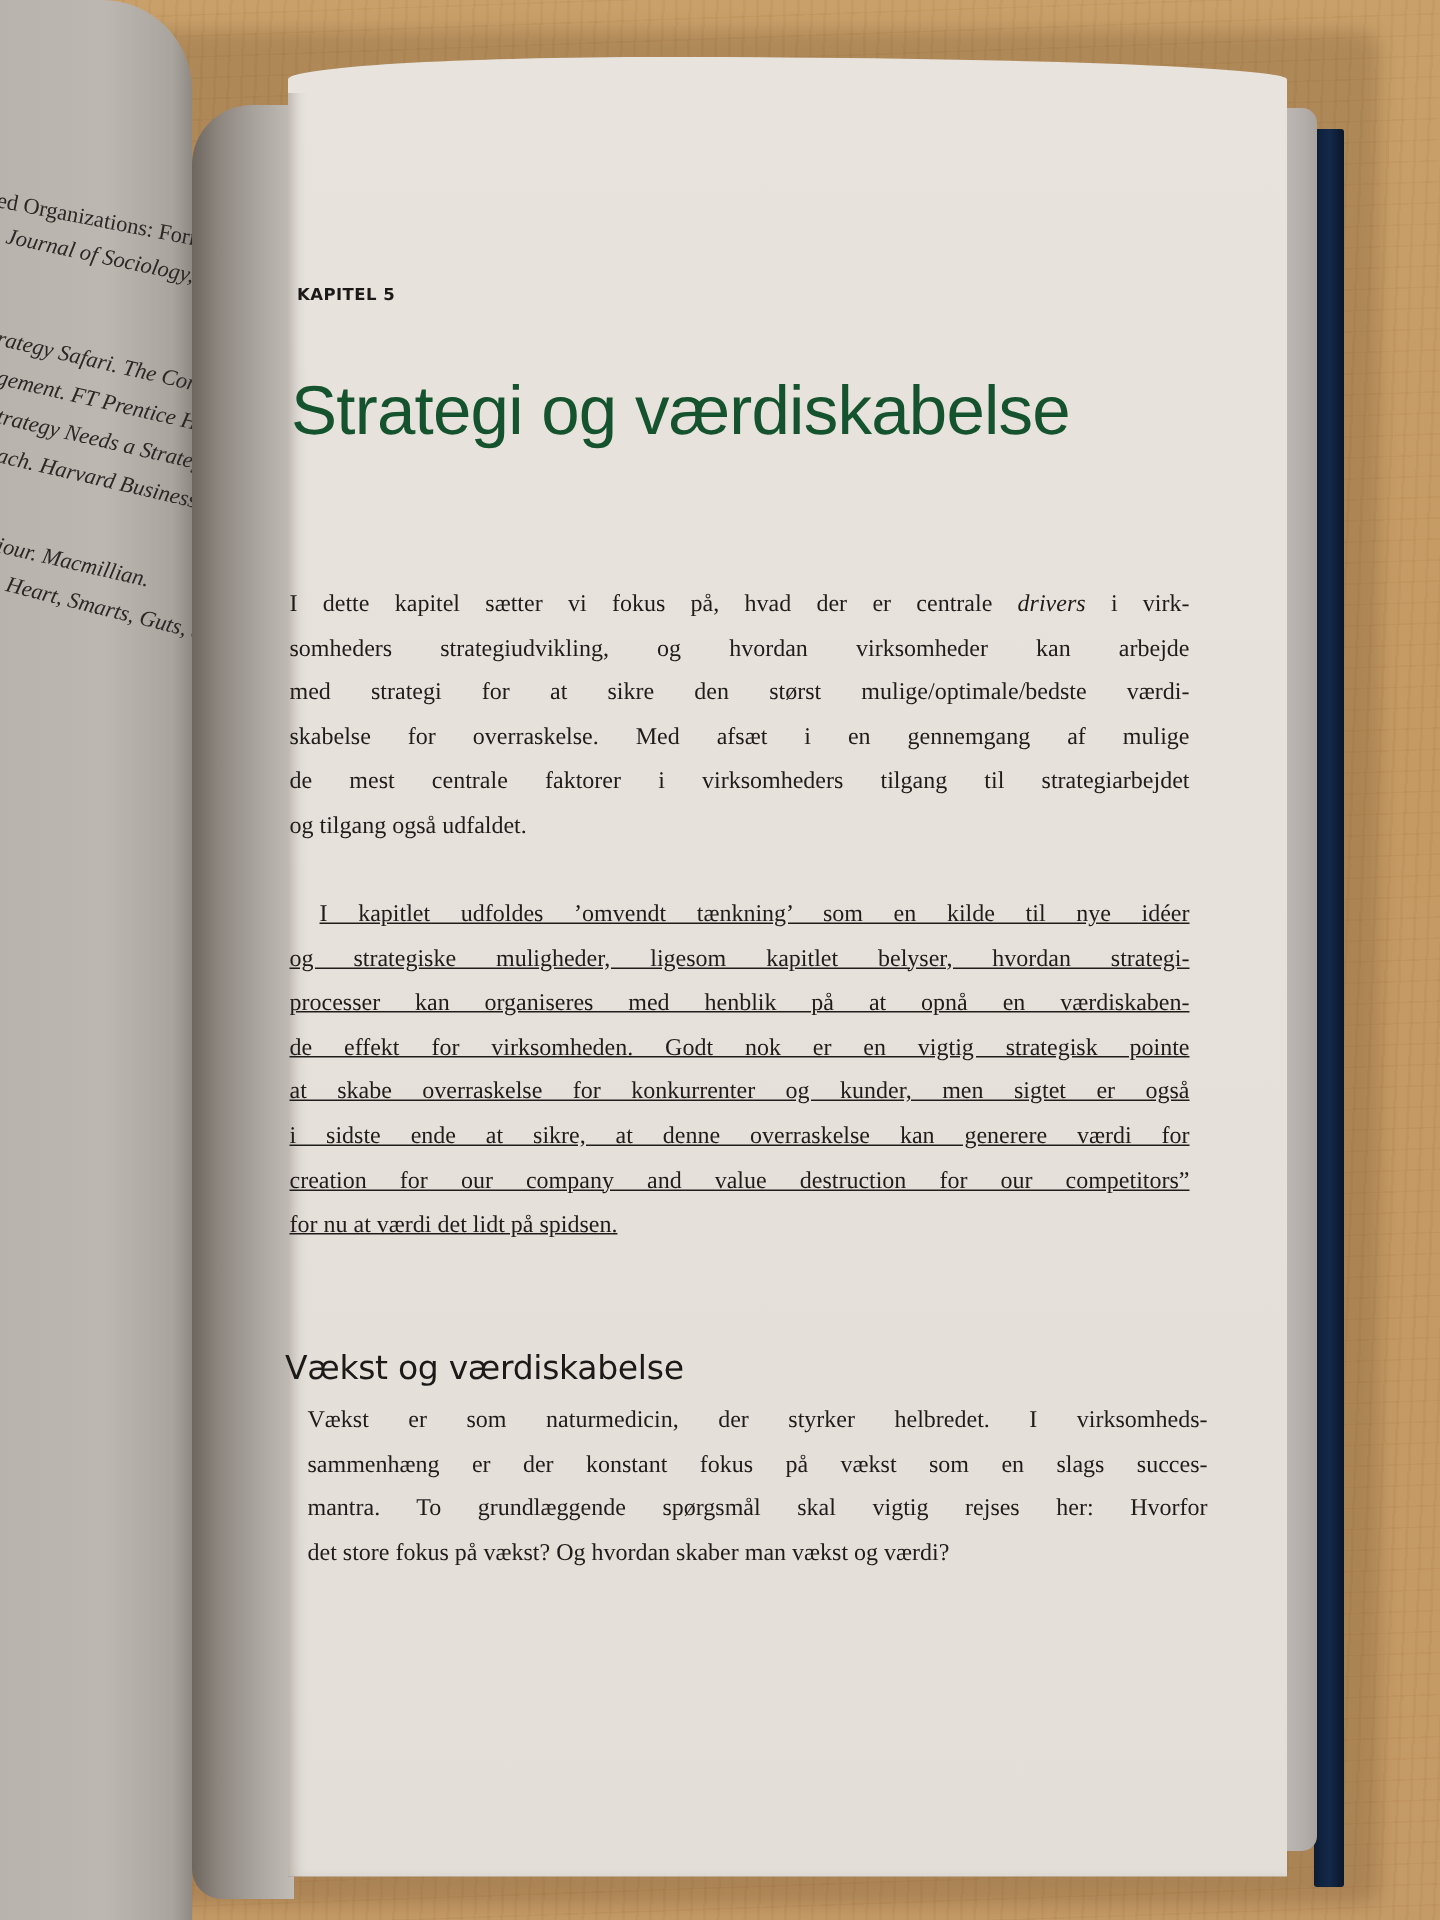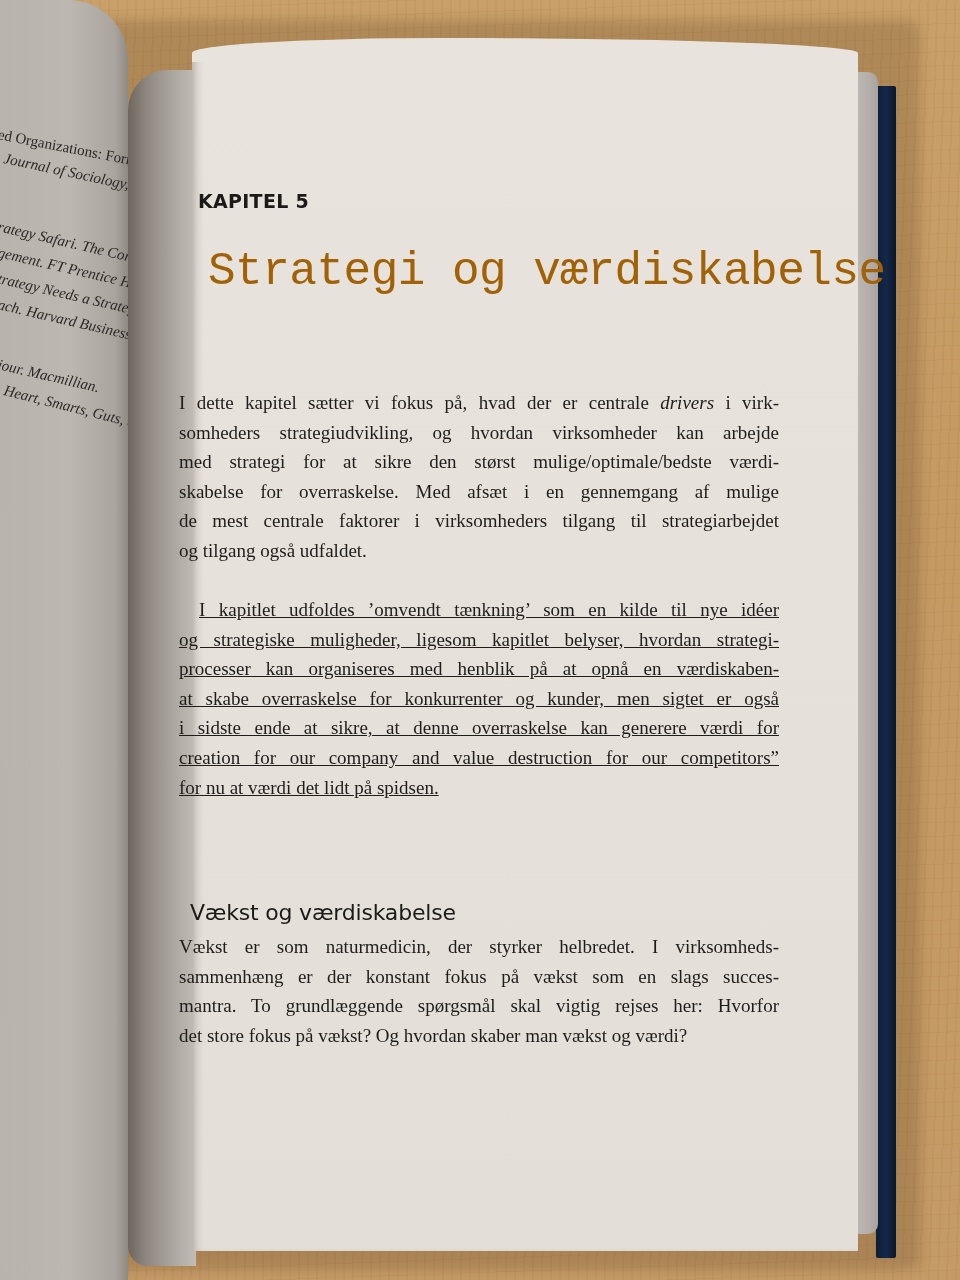--- a/index.html
+++ b/index.html
@@ -91,40 +91,40 @@
       transform-origin: left center;
     }
     .left-line.it { font-style: italic; }
 
     
     .chapter-label {
       position: absolute;
       left: 198px; top: 190px;
       font-family: "DejaVu Sans", sans-serif;
       font-weight: bold;
-      font-size: 19px;
+      font-size: 11px;
       letter-spacing: 0.3px;
       color: #1c1a18;
     }
     .chapter-title {
       position: absolute;
-      left: 208px; top: 246px;
-      font-family: Liberation Mono, monospace;
+      left: 194px; top: 246px;
+      font-family: Liberation Sans, sans-serif;
       font-weight: 200;
       font-size: 46px;
       letter-spacing: -0.5px;
-      color: #a16207;
+      color: #14532d;
       white-space: nowrap;
     }
     .body-text {
       position: absolute;
-      left: 179px;
+      left: 193px;
       width: 600px;
       font-family: "Liberation Serif", "DejaVu Serif", serif;
-      font-size: 19px;
+      font-size: 16px;
       line-height: 29.6px;
       color: #1f1c1a;
     }
     .body-text .line {
       display: block;
       white-space: nowrap;
       text-align: justify;
       text-align-last: justify;
     }
     .body-text .line.last {
@@ -135,21 +135,21 @@
     .para-1 { top: 388px; }
     .para-2 { top: 595px; text-decoration: underline; }
     .section-heading {
       position: absolute;
       left: 190px; top: 900px;
       font-family: "DejaVu Sans", sans-serif;
       font-size: 22px;
       color: #1c1a18;
       letter-spacing: -0.2px;
     }
-    .para-3 { top: 932px; }
+    .para-3 { top: 932px; margin-left: 12px; }
   </style>
 </head>
 <body>
 
 <div class="shadow-region"></div>
 <div class="back-cover"></div>
 <div class="page-stack"></div>
 
 <div class="left-page">
   <div class="left-text">
@@ -177,20 +177,21 @@
   <span class="line">med strategi for at sikre den størst mulige/optimale/bedste værdi-</span>
   <span class="line">skabelse for overraskelse. Med afsæt i en gennemgang af mulige</span>
   <span class="line">de mest centrale faktorer i virksomheders tilgang til strategiarbejdet</span>
   <span class="line last">og tilgang også udfaldet.</span>
 </div>
 
 <div class="body-text para-2">
   <span class="line indent">I kapitlet udfoldes ’omvendt tænkning’ som en kilde til nye idéer</span>
   <span class="line">og strategiske muligheder, ligesom kapitlet belyser, hvordan strategi-</span>
   <span class="line">processer kan organiseres med henblik på at opnå en værdiskaben-</span>
+  <span class="line">de effekt for virksomheden. Godt nok er en vigtig strategisk pointe</span>
   <span class="line">at skabe overraskelse for konkurrenter og kunder, men sigtet er også</span>
   <span class="line">i sidste ende at sikre, at denne overraskelse kan generere værdi for</span>
   <span class="line">creation for our company and value destruction for our competitors”</span>
   <span class="line last">for nu at værdi det lidt på spidsen.</span>
 </div>
 
 <div class="section-heading">Vækst og værdiskabelse</div>
 
 <div class="body-text para-3">
   <span class="line">Vækst er som naturmedicin, der styrker helbredet. I virksomheds-</span>

